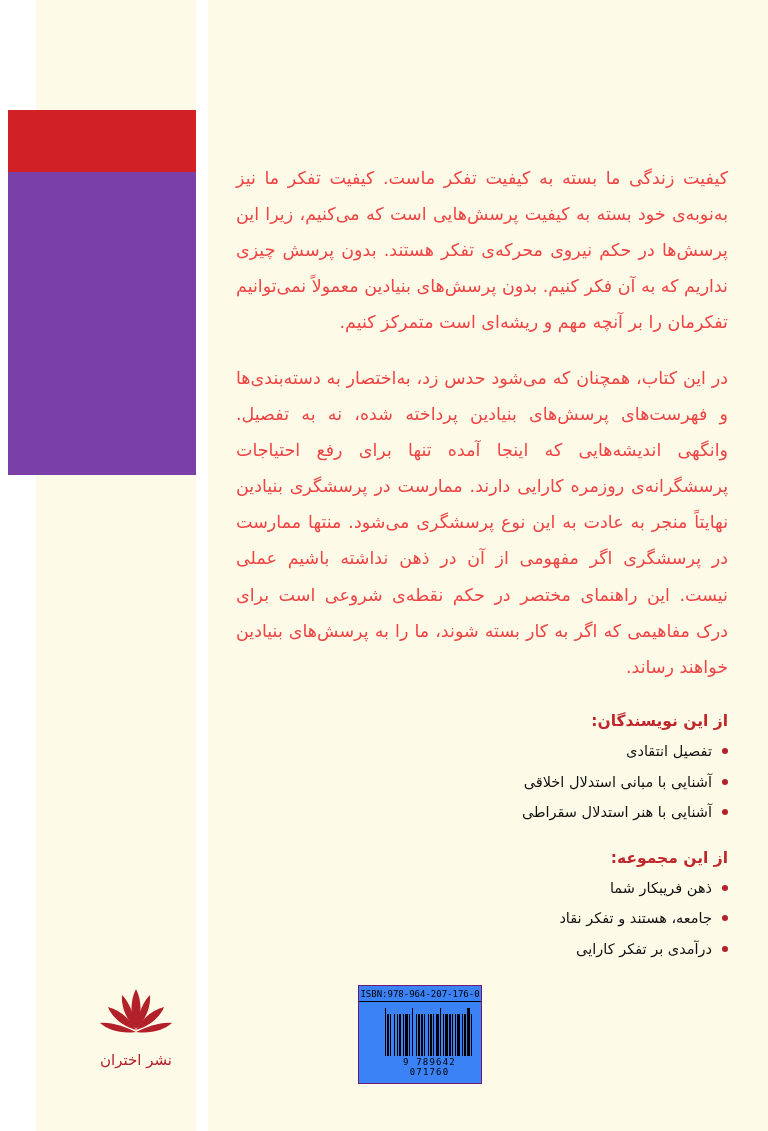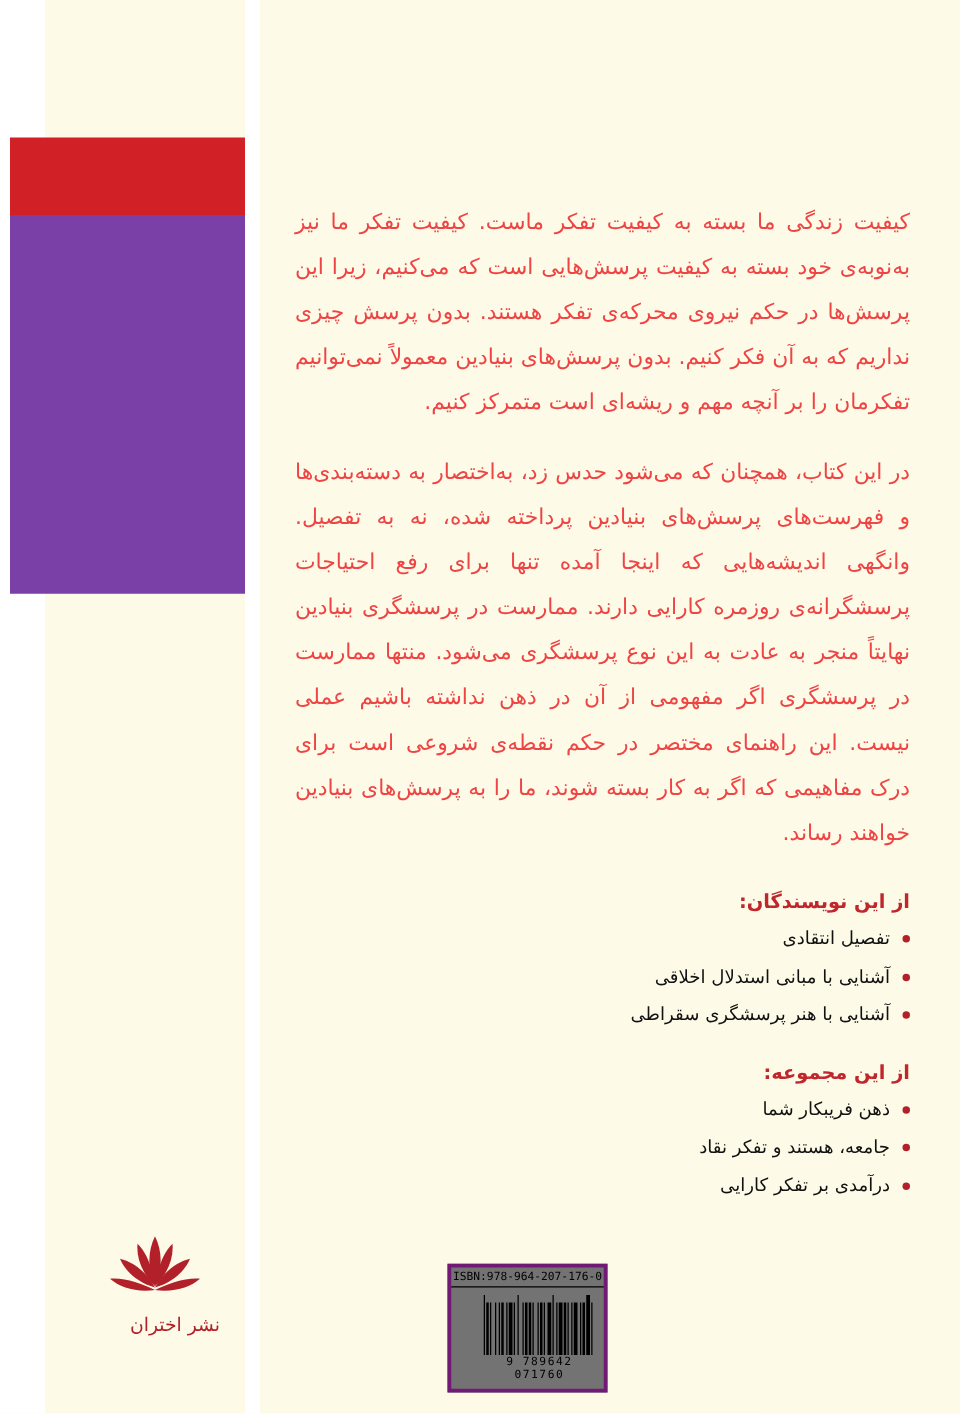--- a/index.html
+++ b/index.html
@@ -47,24 +47,24 @@
     left: 8px;
     top: 172px;
     width: 196px;
     height: 303px;
     background: #7b3fa8;
   }
 
   
   .publisher {
     position: absolute;
-    left: 72px;
+    left: 84px;
     top: 985px;
     width: 104px;
-    text-align: right;
+    text-align: center;
     color: #b2202a;
   }
   .publisher svg { display: block; margin: 0 auto; }
   .publisher-name {
     margin-top: 8px;
     font-size: 15px;
     color: #b2202a;
     letter-spacing: .5px;
   }
 
@@ -124,24 +124,24 @@
     height: 6px;
     border-radius: 50%;
     background: #b2202a;
     display: inline-block;
   }
 
   
   .barcode-box {
     position: absolute;
     left: 358px;
-    top: 1011px;
+    top: 985px;
     width: 122px;
-    background: #737373;
-    border: 3px solid #701a75;
+    background: #3b82f6;
+    border: 1px solid #701a75;
     padding: 0;
   }
   .isbn-line {
     font-family: "DejaVu Sans Mono", "Liberation Mono", monospace;
     font-size: 9px;
     color: #000;
     text-align: center;
     padding: 3px 0 2px 0;
     border-bottom: 1px solid #000;
     direction: ltr;
@@ -183,21 +183,21 @@
     <p class="para">در این کتاب، همچنان که می‌شود حدس زد، به‌اختصار به دسته‌بندی‌ها و فهرست‌های پرسش‌های بنیادین پرداخته شده، نه به تفصیل. وانگهی اندیشه‌هایی که اینجا آمده تنها برای رفع احتیاجات پرسشگرانه‌ی روزمره  کارایی دارند. ممارست در پرسشگری بنیادین نهایتاً منجر به عادت به این نوع پرسشگری می‌شود. منتها ممارست در پرسشگری اگر مفهومی از آن در ذهن نداشته باشیم عملی نیست. این راهنمای مختصر در حکم نقطه‌ی شروعی است برای درک مفاهیمی که اگر به کار بسته شوند، ما را به پرسش‌های بنیادین خواهند رساند.</p>
   </div>
 
   <div class="lists">
 
     <div class="list-block">
       <h3 class="list-title">از این نویسندگان:</h3>
       <ul class="bullets">
         <li><span class="dot"></span><span>تفصیل انتقادی</span></li>
         <li><span class="dot"></span><span>آشنایی با مبانی استدلال اخلاقی</span></li>
-        <li><span class="dot"></span><span>آشنایی با هنر پرسشگری سقراطی</span></li>
+        <li><span class="dot"></span><span>آشنایی با هنر استدلال سقراطی</span></li>
       </ul>
     </div>
 
     <div class="list-block">
       <h3 class="list-title">از این مجموعه:</h3>
       <ul class="bullets">
         <li><span class="dot"></span><span>ذهن فریبکار شما</span></li>
         <li><span class="dot"></span><span>جامعه، هستند و تفکر نقاد</span></li>
         <li><span class="dot"></span><span>درآمدی بر تفکر کارایی</span></li>
       </ul>

